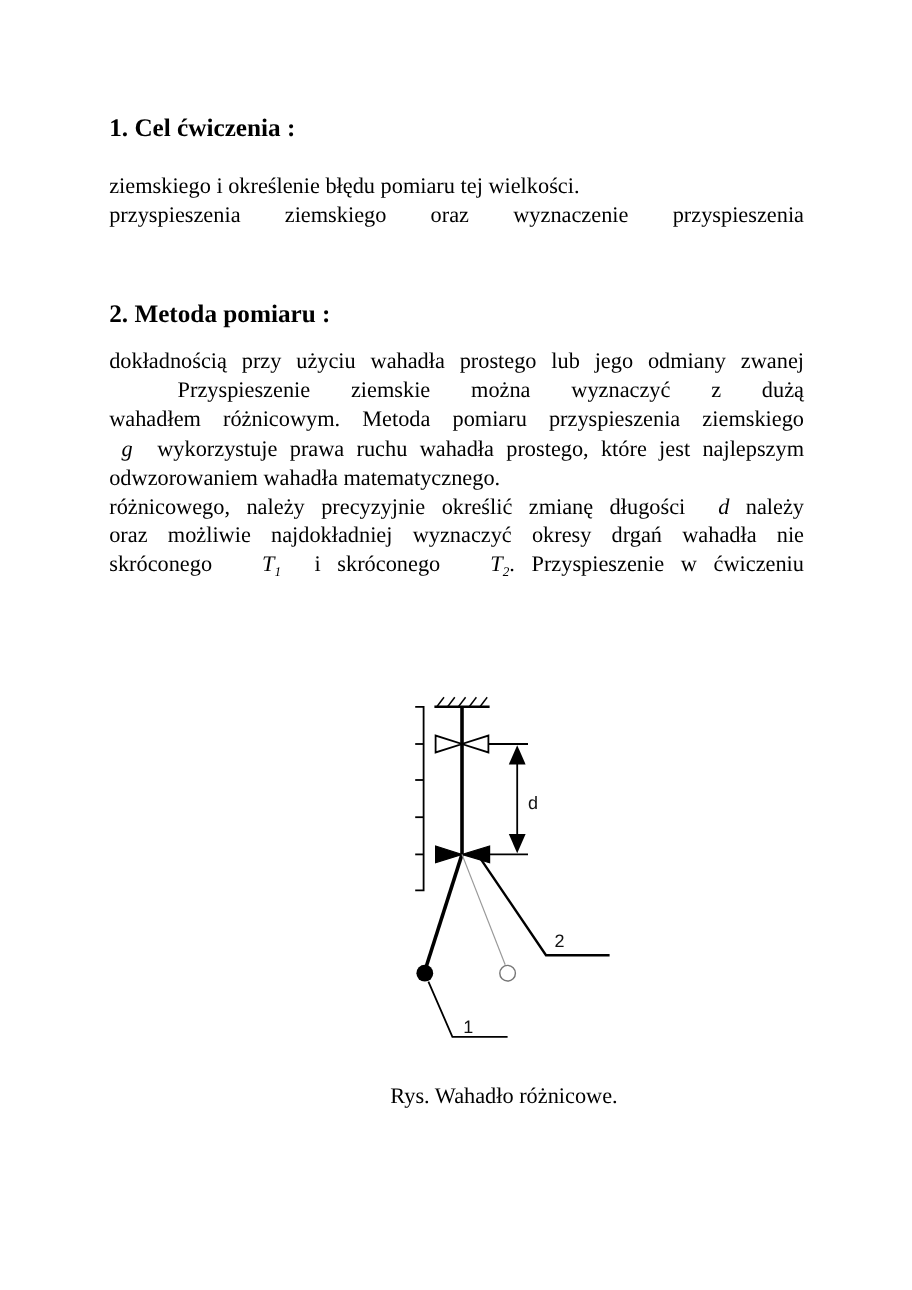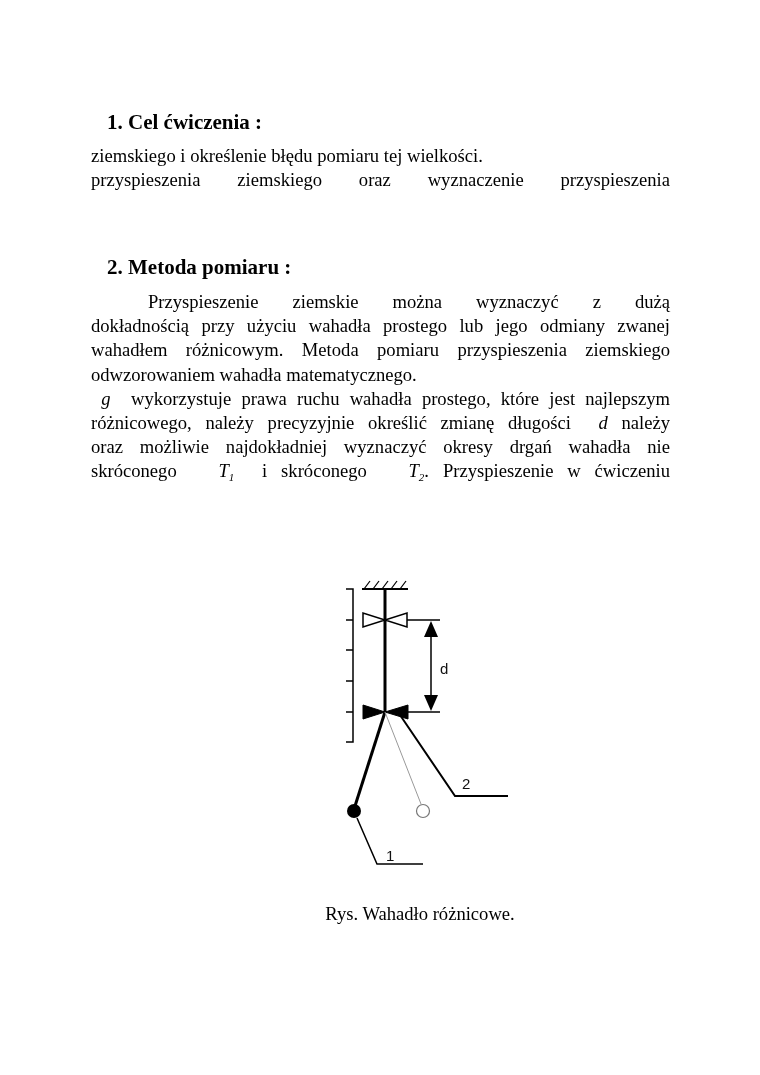--- a/index.html
+++ b/index.html
@@ -1,25 +1,25 @@
 <!DOCTYPE html>
 <html><head>
   <meta charset="utf-8">
   <style>
     html, body { margin: 0; padding: 0; background: #ffffff; }
     body {
       width: 760px; height: 1075px; position: relative; overflow: hidden;
       font-family: "Liberation Serif", "DejaVu Serif", serif; color: #000;
     }
     .heading {
-      position: absolute; left: 91px; margin: 16px;
+      position: absolute; left: 91px; margin: 0;
       font-size: 21px; font-weight: bold; line-height: 24px;
     }
     #h1 { top: 94px; }
-    #h2 { top: 239px; }
+    #h2 { top: 249px; }
     .para {
       position: absolute; left: 91px; width: 579px; margin: 0;
       font-size: 18.6px; line-height: 24.2px; text-align: justify;
     }
     .line { display: block; height: 24.2px; white-space: nowrap; }
     .line.just { text-align: justify; text-align-last: justify; white-space: normal; }
     .math { font-style: italic; }
     sub { font-size: 11px; vertical-align: -4px; line-height: 0; }
     #p1 { top: 144px; }
     #p2 { top: 290px; }
@@ -37,25 +37,25 @@
 <h2 id="h1" class="heading">1. Cel ćwiczenia :</h2>
 
 <div id="p1" class="para">
   <span class="line">ziemskiego i określenie błędu pomiaru tej wielkości.</span>
   <span class="line just">przyspieszenia ziemskiego oraz wyznaczenie przyspieszenia</span>
 </div>
 
 <h2 id="h2" class="heading">2. Metoda pomiaru :</h2>
 
 <div id="p2" class="para">
+  <span class="line just">dokładnością przy użyciu wahadła prostego lub jego odmiany zwanej</span>
   <span class="line just" style="padding-left:57px;">Przyspieszenie ziemskie można wyznaczyć z dużą</span>
-  <span class="line just">dokładnością przy użyciu wahadła prostego lub jego odmiany zwanej</span>
   <span class="line just">wahadłem różnicowym. Metoda pomiaru przyspieszenia ziemskiego</span>
+  <span class="line just">&nbsp;<span class="math">g</span>&nbsp; <span>wykorzystuje prawa ruchu wahadła prostego, które jest najlepszym</span></span>
   <span class="line">odwzorowaniem wahadła matematycznego.</span>
-  <span class="line just">&nbsp;<span class="math">g</span>&nbsp; <span>wykorzystuje prawa ruchu wahadła prostego, które jest najlepszym</span></span>
   <span class="line just"><span>różnicowego, należy precyzyjnie określić zmianę długości</span>&nbsp; <span class="math">d</span> <span>należy</span></span>
   <span class="line just">oraz możliwie najdokładniej wyznaczyć okresy drgań wahadła nie</span>
   <span class="line just tall"><span>skróconego</span> &nbsp; <span class="math"><span>T</span><sub>1</sub></span> &nbsp;<span>i skróconego</span> &nbsp; <span class="math"><span>T</span><sub>2</sub></span><span>. Przyspieszenie w ćwiczeniu</span></span>
 </div>
 
 <svg id="figure" width="760" height="1075">
 
   <g stroke="#000">
     <line x1="362" y1="589" x2="408" y2="589" stroke-width="2"></line>
     <line x1="364" y1="589" x2="370" y2="581" stroke-width="1.2"></line>

